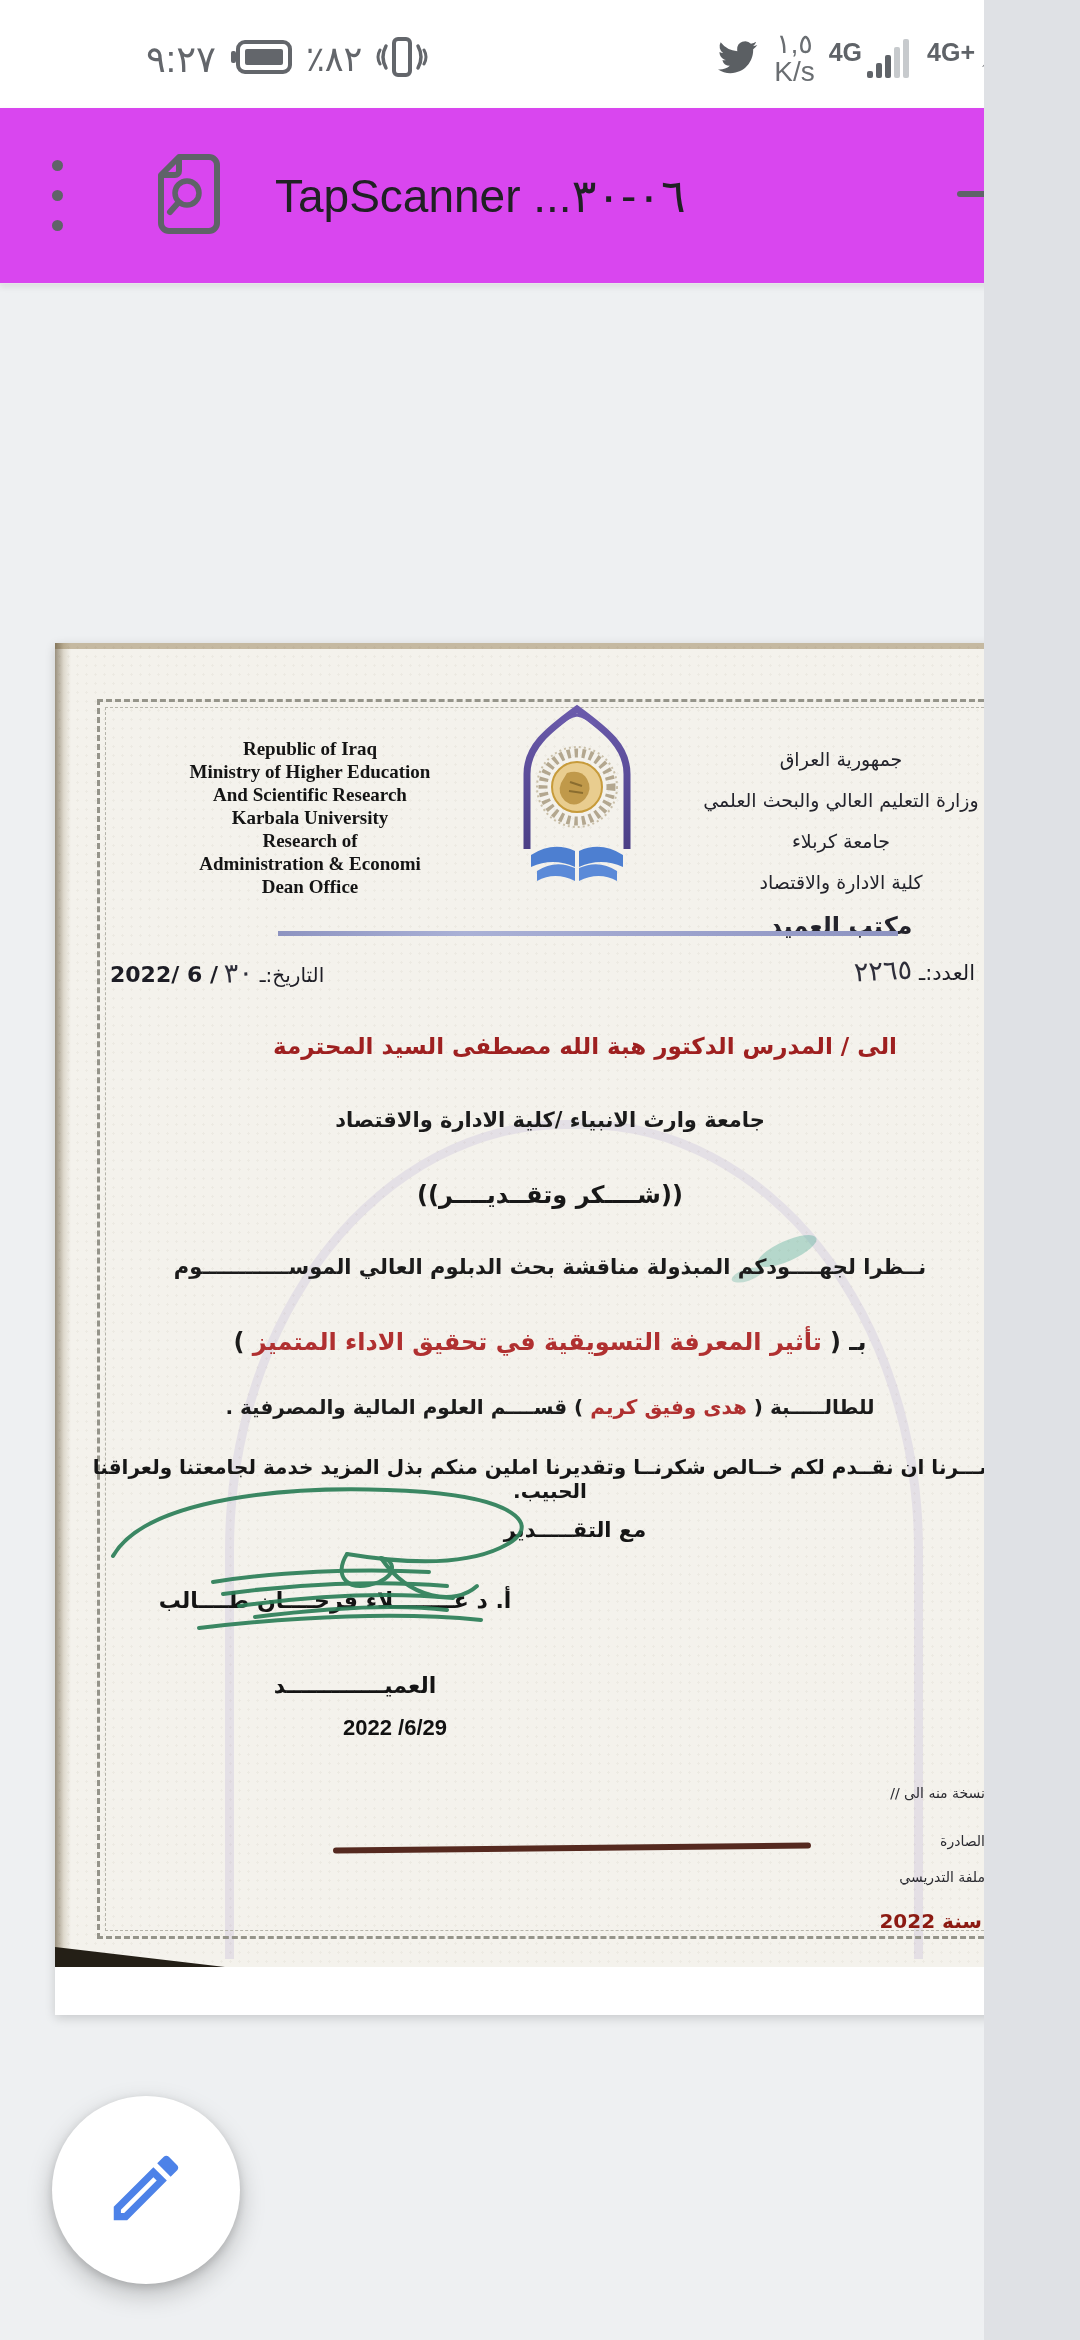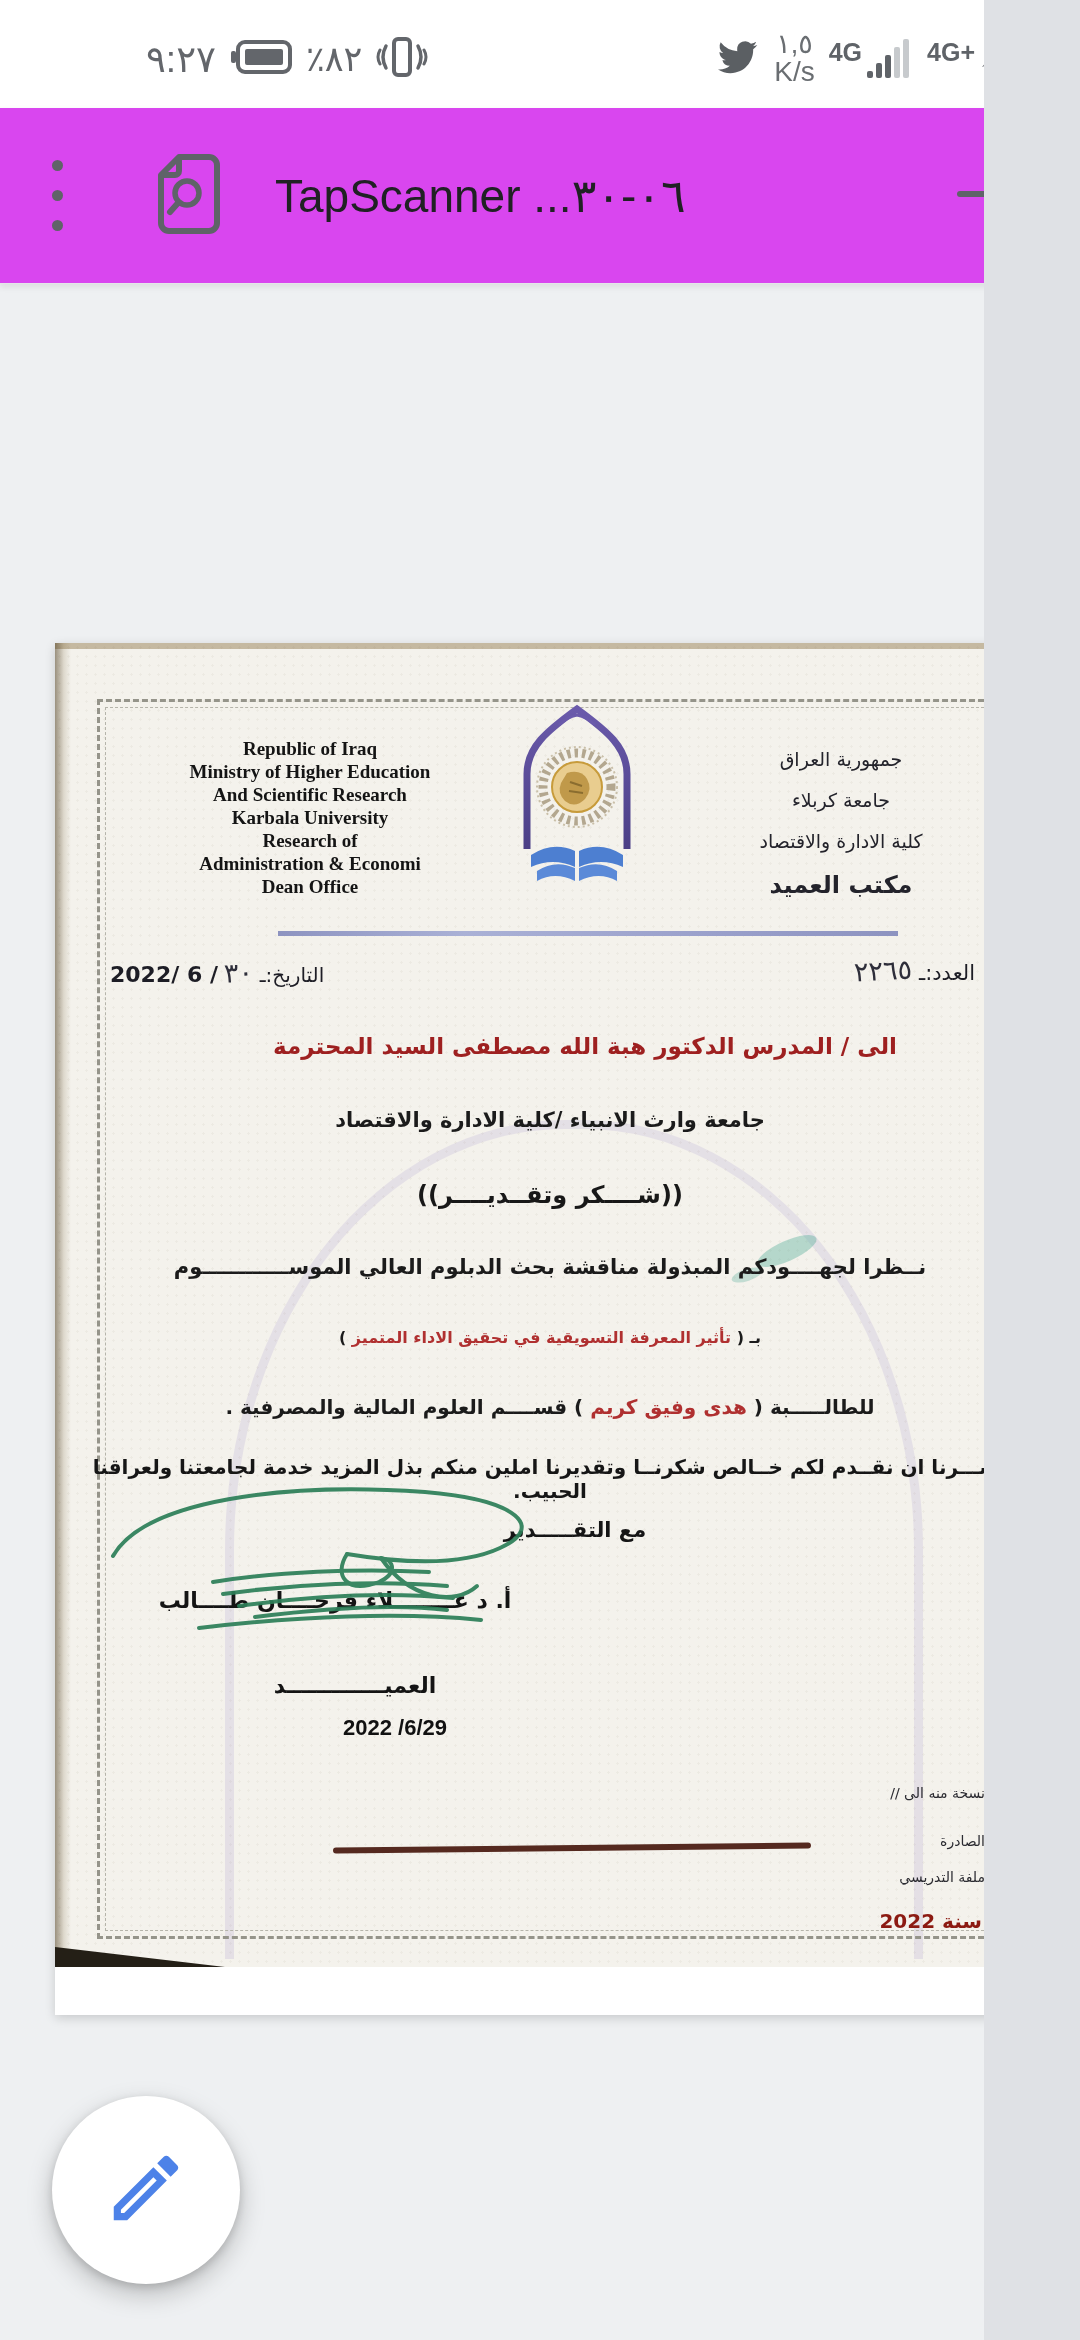--- a/index.html
+++ b/index.html
@@ -70,21 +70,21 @@
   .l-date b{font-size:22px;}
   .l-recipient{left:80px;top:390px;width:900px;text-align:center;font-weight:bold;
                font-size:23px;color:#9e2020;}
   .l-university{left:80px;top:465px;width:830px;text-align:center;font-weight:bold;
                 font-size:21px;color:#1b1b1b;}
   .l-subject{left:80px;top:538px;width:830px;text-align:center;font-weight:bold;
              font-size:24px;color:#181818;}
   .l-body1{left:60px;top:612px;width:870px;text-align:center;font-weight:bold;
            font-size:21px;color:#1b1b1b;}
   .l-thesis{left:60px;top:685px;width:870px;text-align:center;font-weight:bold;
-            font-size:16px;color:#1b1b1b;}
+            font-size:24px;color:#1b1b1b;}
   .l-thesis .red{color:#b03030;}
   .l-student{left:60px;top:752px;width:870px;text-align:center;font-weight:bold;
              font-size:20px;color:#1b1b1b;}
   .l-student .red{color:#b03030;}
   .l-body2{left:25px;top:812px;width:940px;text-align:center;font-weight:bold;
            font-size:20px;color:#161616;}
   .l-closing{left:320px;top:875px;width:400px;text-align:center;font-weight:bold;
              font-size:21px;color:#151515;}
   .l-signature{left:40px;top:835px;z-index:5;}
   .l-signer{left:60px;top:945px;width:440px;text-align:center;font-weight:bold;
@@ -228,20 +228,21 @@
           <path d="M63 83 l12 4 M62 92 l14 2" stroke="#8a6d2f" stroke-width="2"></path>
           <path d="M24 156 Q46 142 68 152 L68 168 Q46 158 24 168 Z" fill="#4d7fd1"></path>
           <path d="M116 156 Q94 142 72 152 L72 168 Q94 158 116 168 Z" fill="#4d7fd1"></path>
           <path d="M30 172 Q48 160 68 169 L68 182 Q48 172 30 182 Z" fill="#5b8ad8"></path>
           <path d="M110 172 Q92 160 72 169 L72 182 Q92 172 110 182 Z" fill="#5b8ad8"></path>
         </svg>
       </div>
 
       <div class="ar ar-head" style="position:absolute;">
         <div>جمهورية العراق</div>
+        <div>وزارة التعليم العالي والبحث العلمي</div>
         <div>جامعة كربلاء</div>
         <div>كلية الادارة والاقتصاد</div>
         <div class="big">مكتب العميد</div>
       </div>
 
       <div class="l-divider"></div>
 
       <div class="l-refno ar">
         <span>العدد:ـ</span>
         <span class="hand">٢٢٦٥</span>

